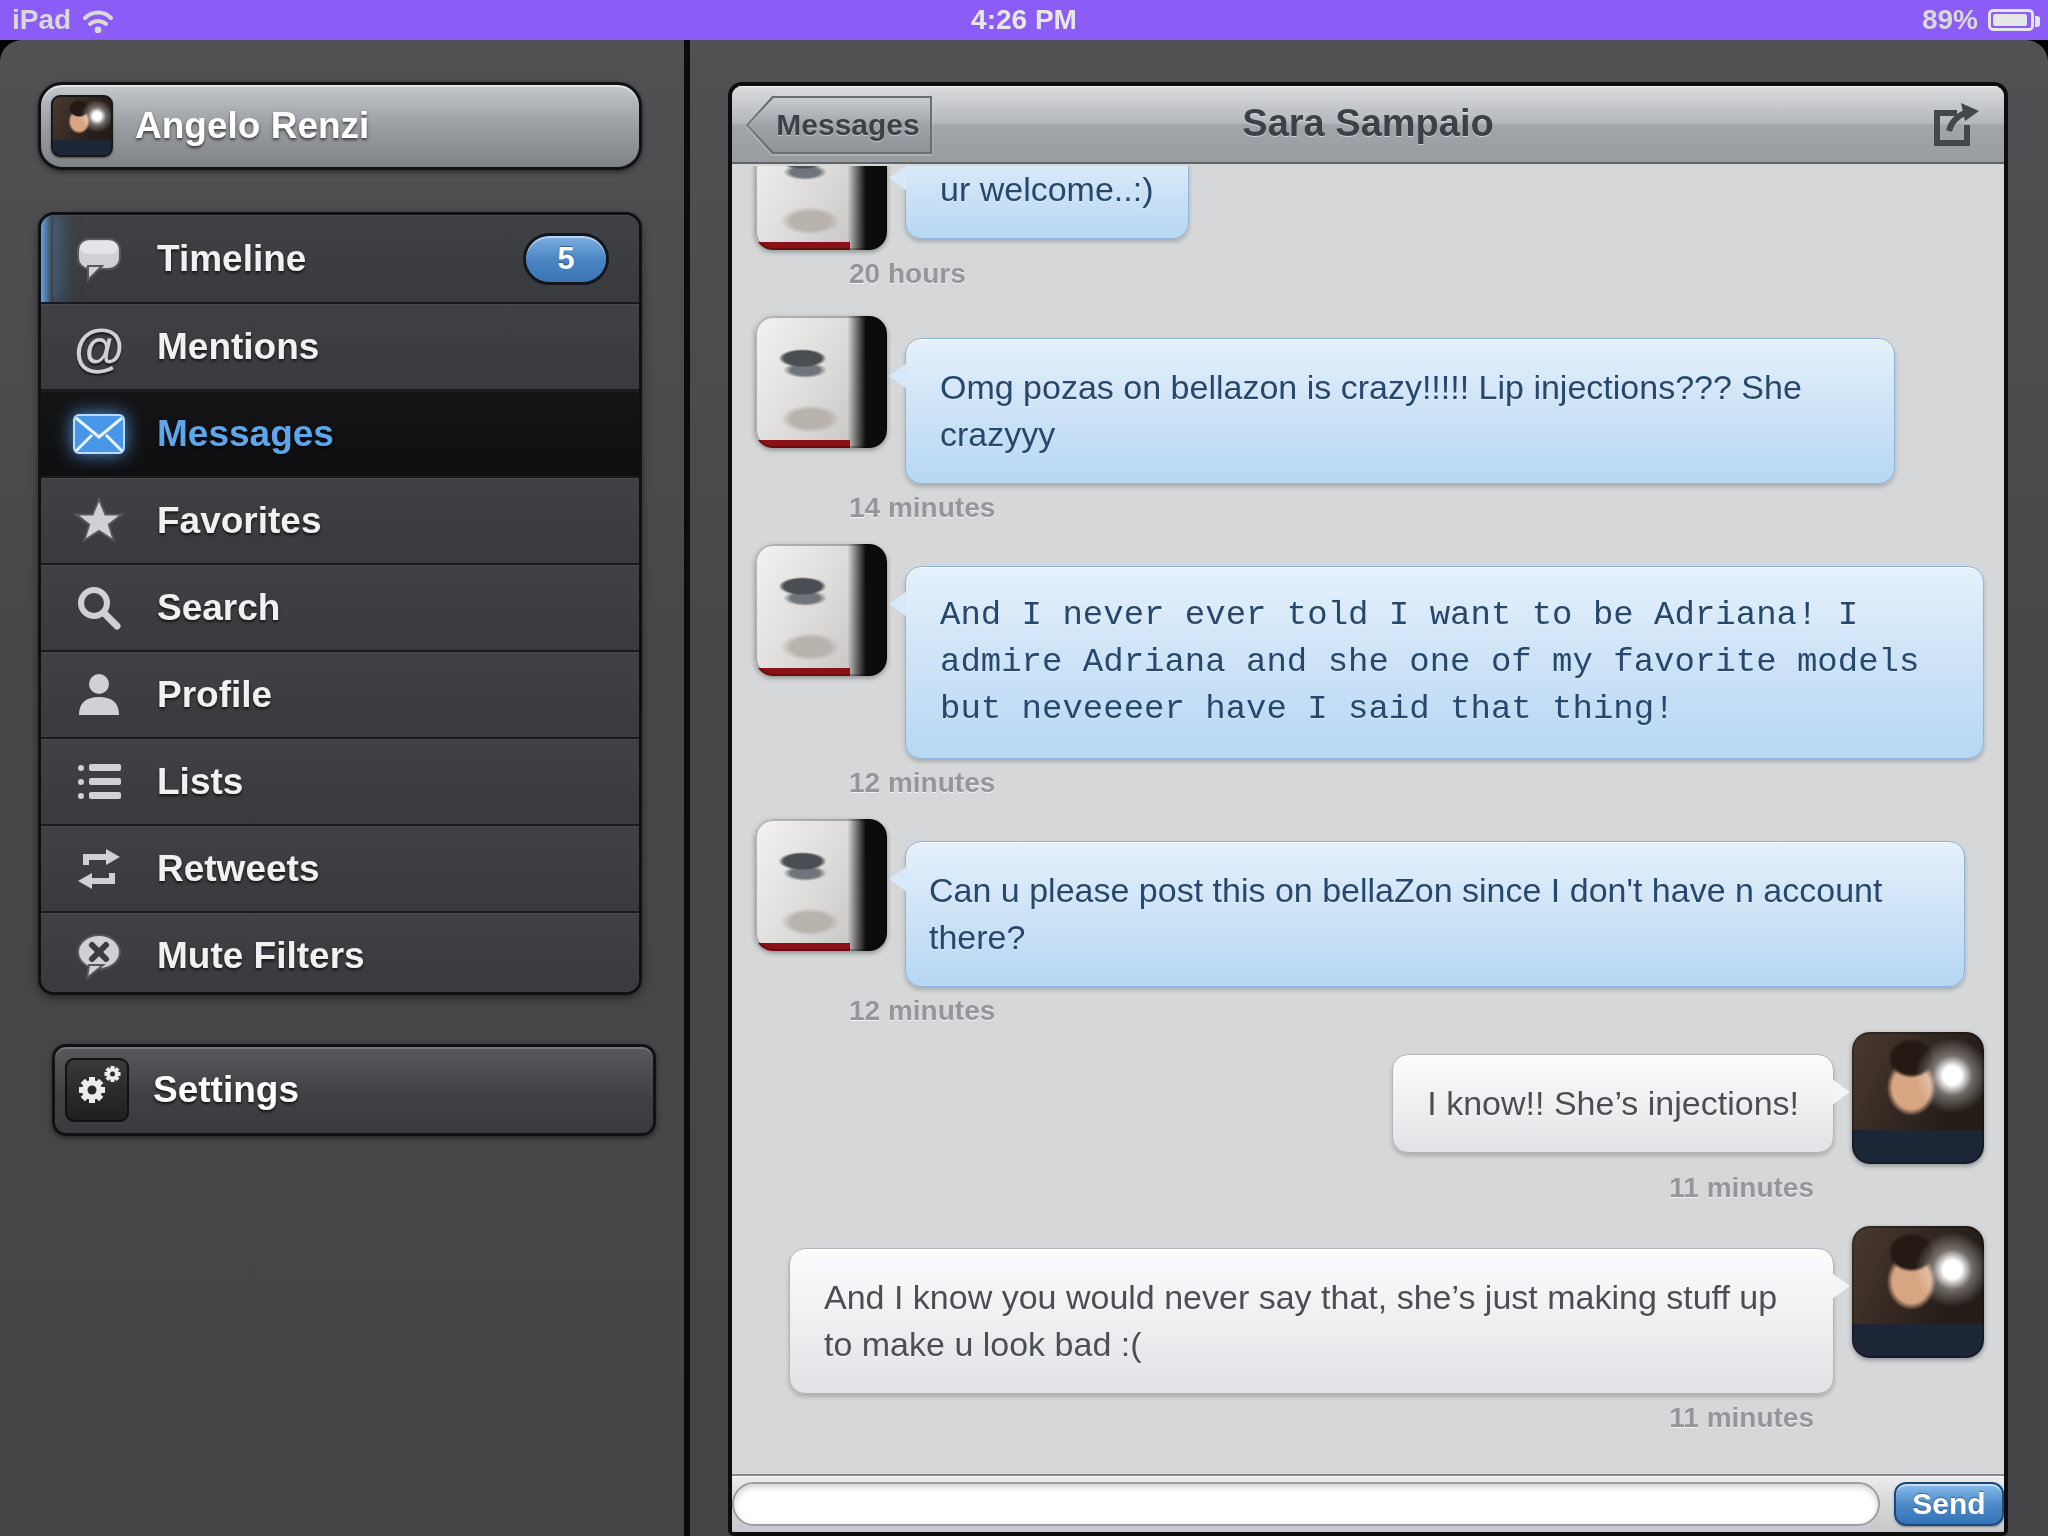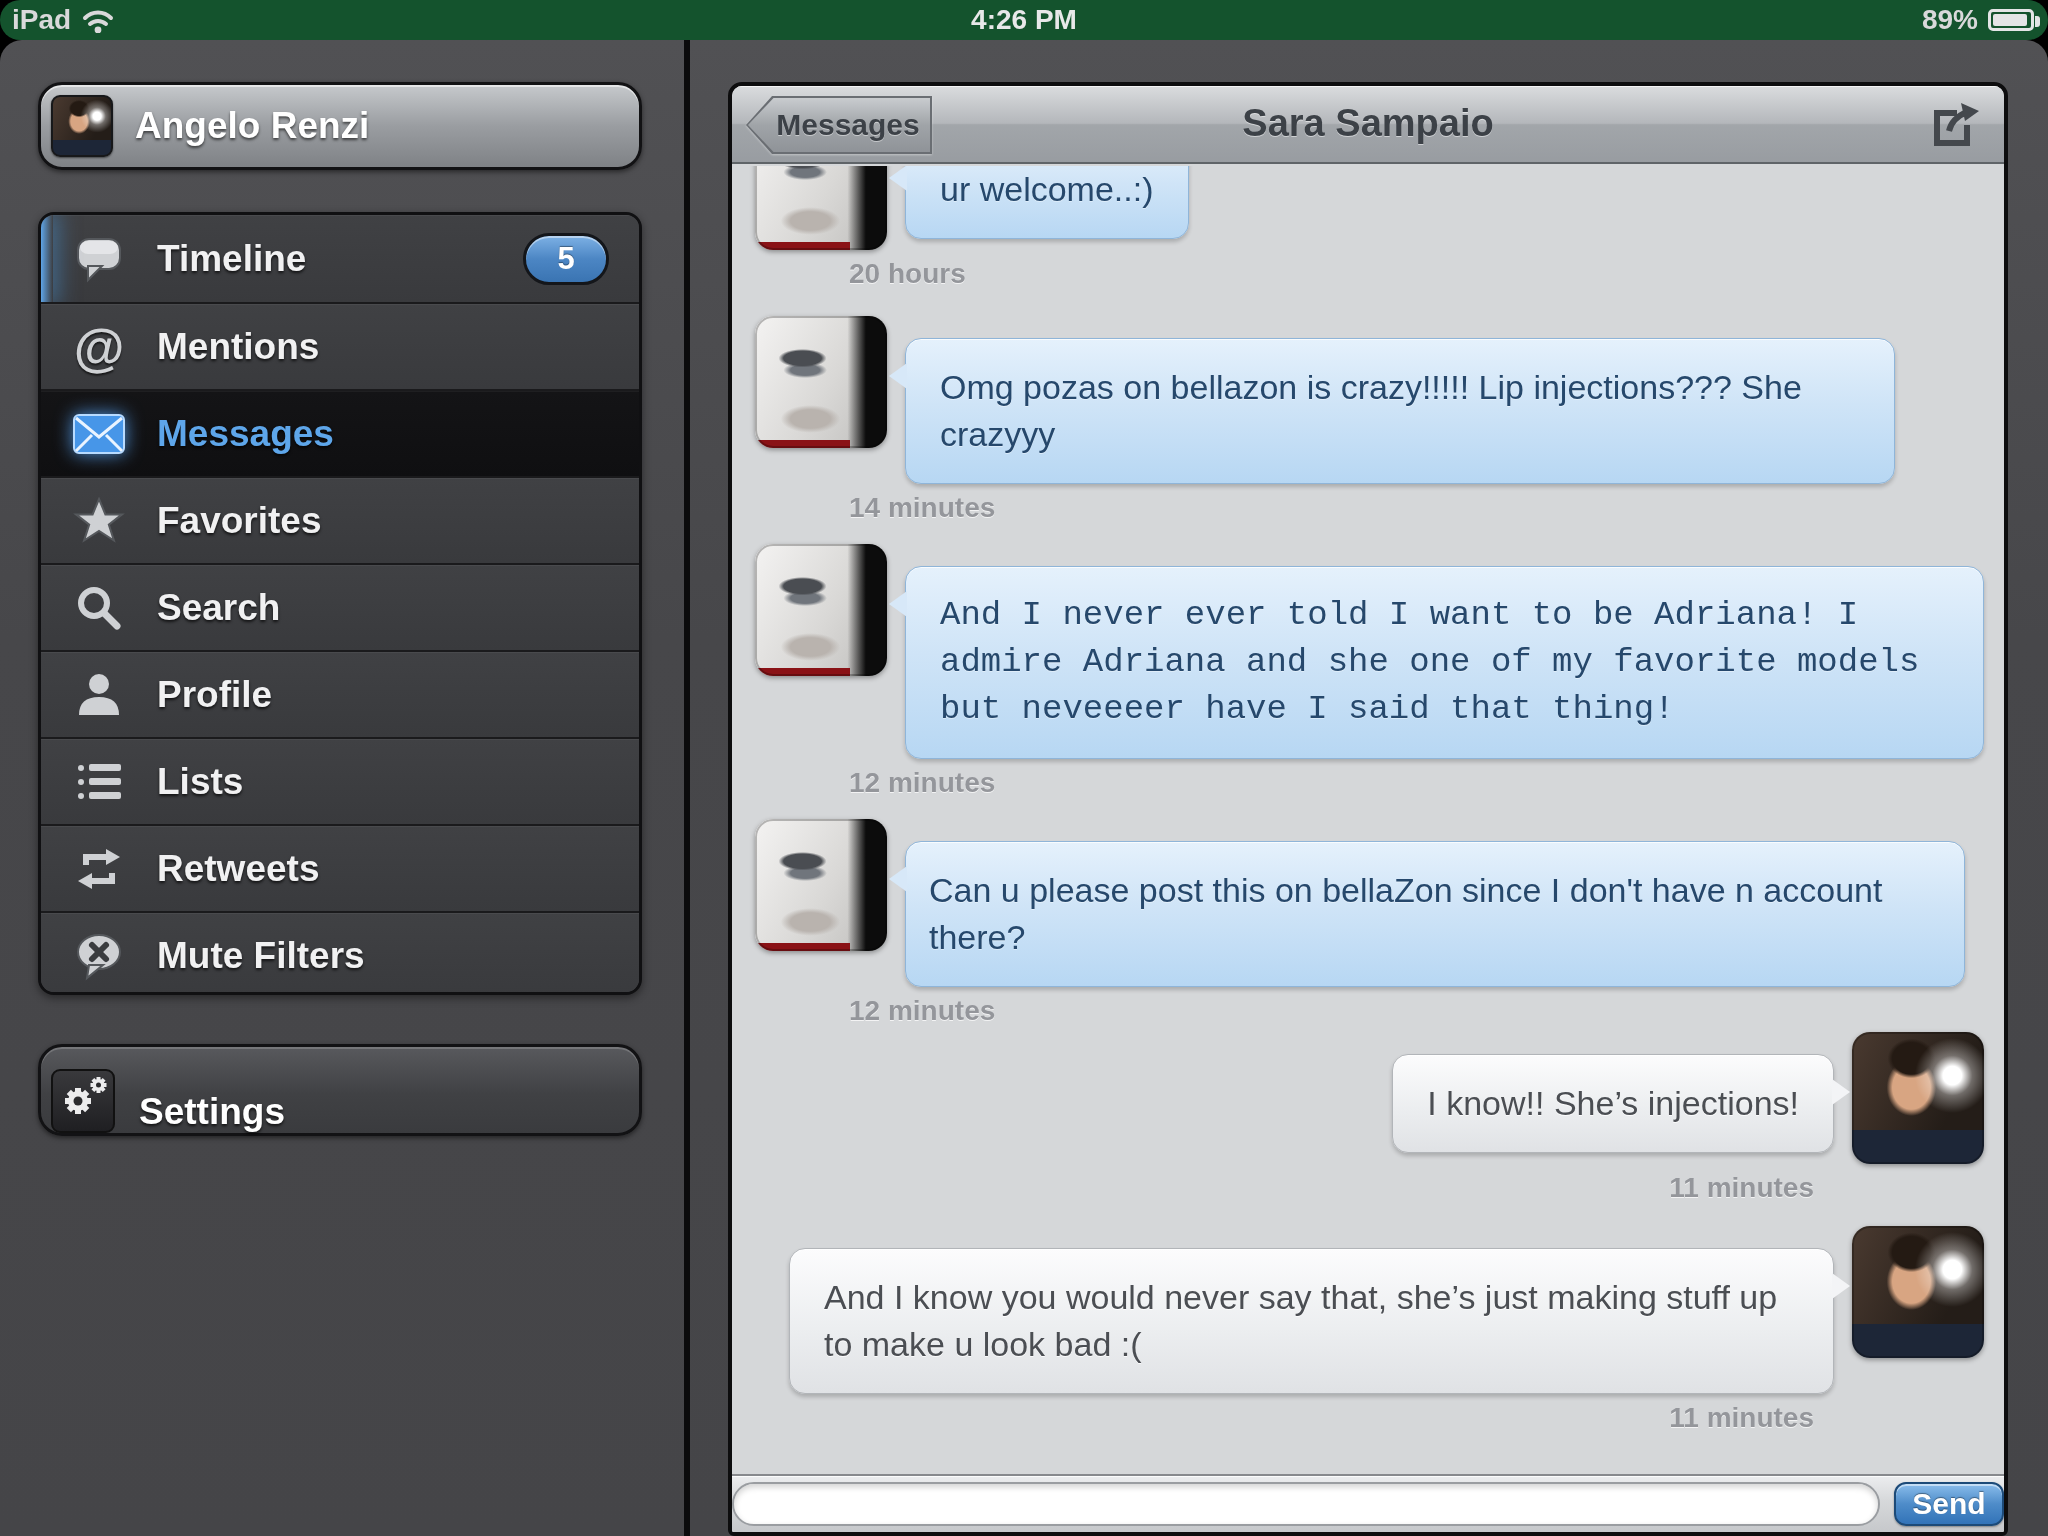--- a/index.html
+++ b/index.html
@@ -1,22 +1,22 @@
 <!DOCTYPE html>
 <html><head>
 <meta charset="utf-8">
 <style>
   html,body{margin:0;padding:0;background:#000;}
   *{box-sizing:border-box;}
   .screen{position:relative;width:2048px;height:1536px;background:#000;
           font-family:"Liberation Sans",sans-serif;overflow:hidden;}
 
   
-  .statusbar{position:absolute;left:0;top:0;width:2048px;height:40px;background:#14532d;
-             display:flex;align-items:center;color:#d9d9da;font-size:28px;font-weight:bold;border-radius:20px;}
+  .statusbar{position:absolute;left:0;top:0;width:2048px;height:40px;background:#8b5cf6;
+             display:flex;align-items:center;color:#d9d9da;font-size:28px;font-weight:bold;}
   .sb-left{position:absolute;left:12px;top:0;height:40px;display:flex;align-items:center;gap:10px;}
   .sb-time{position:absolute;left:0;right:0;text-align:center;top:4px;color:#e8e8e9;}
   .sb-right{position:absolute;right:14px;top:0;height:40px;display:flex;align-items:center;gap:10px;}
   .bat{position:relative;width:46px;height:22px;border:3px solid #e4e5e6;border-radius:5px;}
   .bat-fill{position:absolute;left:2px;top:2px;bottom:2px;width:85%;background:#e4e5e6;border-radius:2px;}
   .bat-nub{position:absolute;right:-9px;top:4px;width:5px;height:11px;background:#e4e5e6;border-radius:0 3px 3px 0;}
 
   
   .app{position:absolute;left:0;top:40px;width:2048px;height:1496px;
        background:linear-gradient(#515154,#47474a 40%,#454548);
@@ -49,23 +49,23 @@
           text-shadow:0 2px 3px rgba(0,0,0,.7);}
   .mrow.active .mlabel{color:#5ea6ea;}
   .at-glyph{font-size:52px;font-weight:bold;color:#cfd1d4;text-shadow:0 2px 2px rgba(0,0,0,.6);line-height:1;}
   .badge{position:absolute;right:30px;top:18px;width:86px;height:52px;border-radius:26px;
          background:linear-gradient(#7db1e5,#4c86c4 50%,#3a74b2);
          border:3px solid #14161a;display:flex;align-items:center;justify-content:center;
          color:#fff;font-size:31px;font-weight:bold;text-shadow:0 -1px 1px rgba(0,0,0,.4);
          box-shadow:inset 0 2px 0 rgba(255,255,255,.45);}
   .env-wrap{filter:drop-shadow(0 0 9px rgba(90,170,255,.85));}
 
-  .settings{position:absolute;left:38px;top:1004px;width:604px;height:92px;border-radius:24px;
+  .settings{position:absolute;left:52px;top:1004px;width:604px;height:92px;border-radius:14px;
             background:linear-gradient(#58595d,#404144 55%,#3a3b3e);
-            border:3px solid #121214;display:flex;align-items:flex-end;
+            border:3px solid #121214;display:flex;align-items:center;
             box-shadow:inset 0 2px 0 rgba(255,255,255,.18),0 2px 5px rgba(0,0,0,.5);}
   .gear-tile{width:64px;height:64px;margin-left:10px;border-radius:9px;flex:none;
              background:linear-gradient(#39393c,#1f1f22);border:2px solid #111;
              display:flex;align-items:center;justify-content:center;position:relative;}
   .settings-label{margin-left:24px;font-size:37px;font-weight:bold;color:#fff;
                   text-shadow:0 2px 3px rgba(0,0,0,.7);}
 
   
   .chatpanel{position:absolute;left:728px;top:42px;width:1280px;height:1454px;
              border:4px solid #0d0d0e;border-radius:14px 14px 6px 6px;overflow:hidden;

